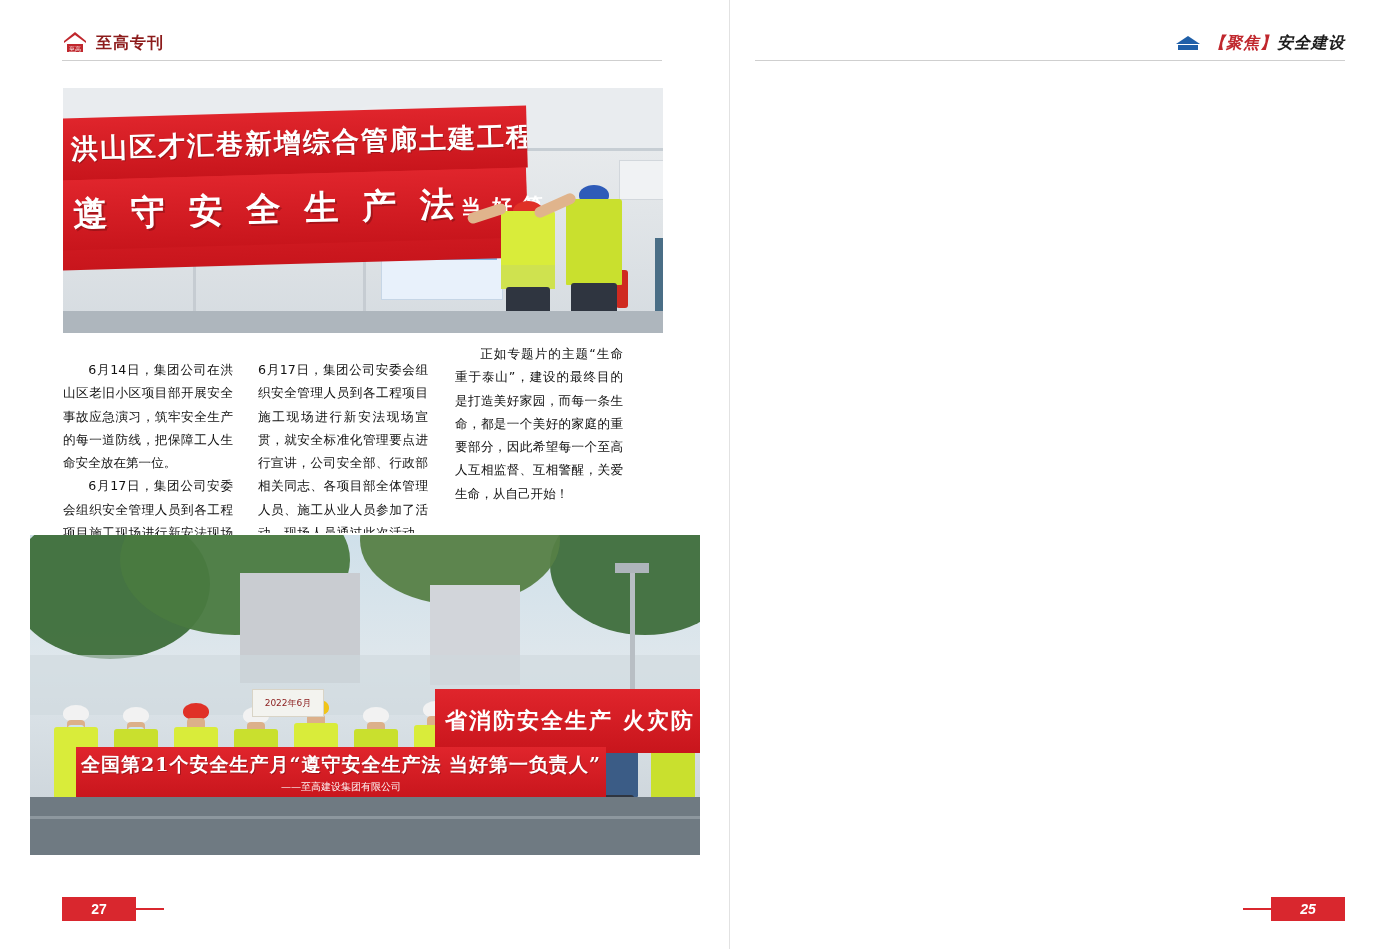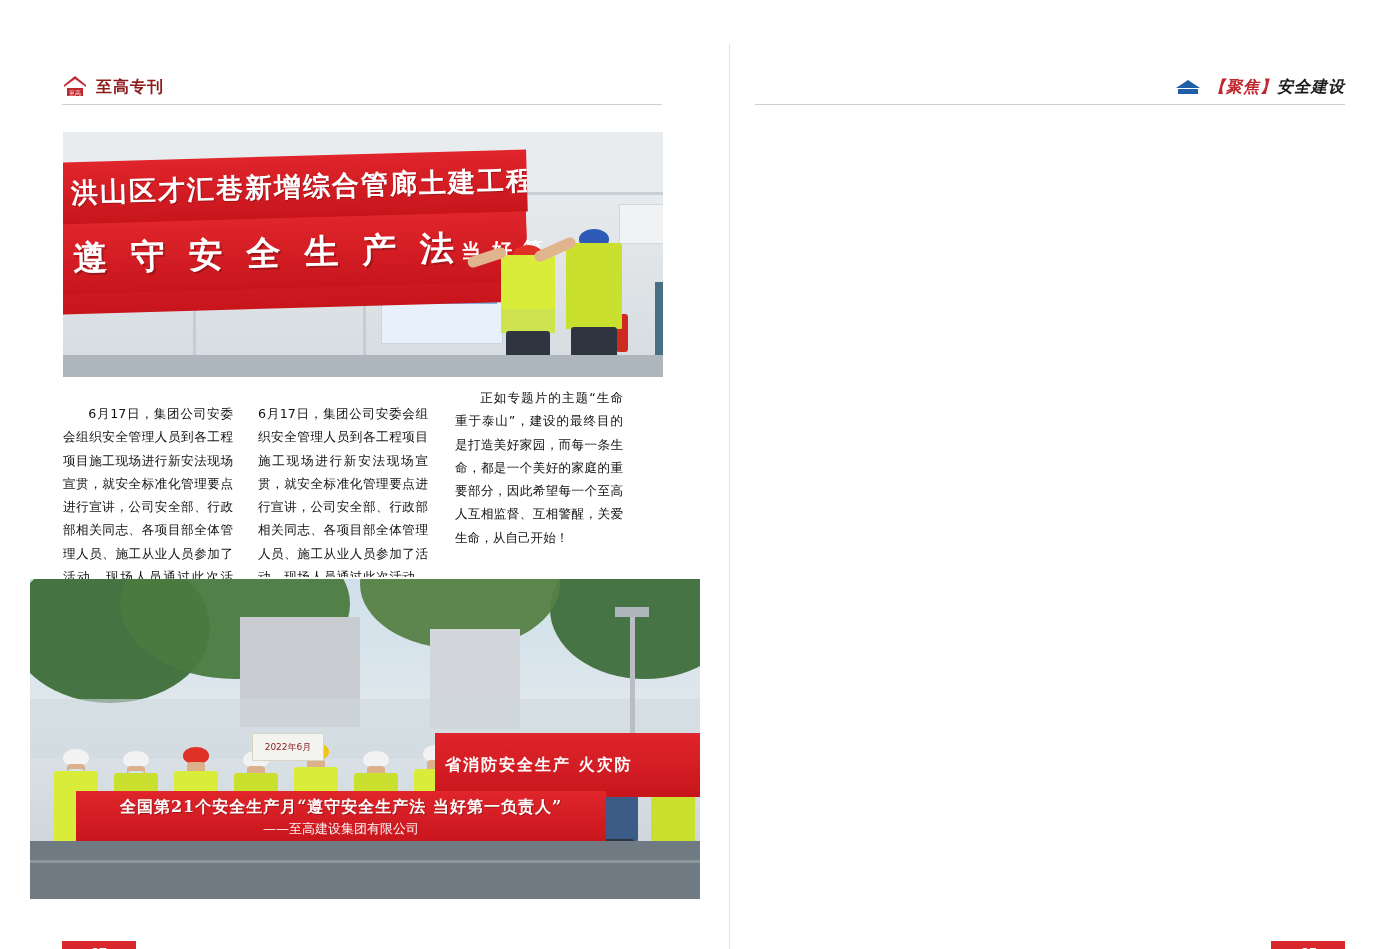--- a/index.html
+++ b/index.html
@@ -12,21 +12,20 @@
     height: 949px;
     font-family: "Liberation Sans", sans-serif;
     color: #1a1a1a;
     position: relative;
     overflow: hidden;
   }
   .spread {
     position: absolute;
     inset: 0;
     display: flex;
-    margin-top: 44px;
   }
   .page {
     position: relative;
     height: 949px;
     box-sizing: border-box;
   }
   .page-left { width: 730px; }
   .page-right { width: 670px; font-style: italic; }
   .gutter {
     position: absolute;
@@ -241,20 +240,21 @@
       </div>
 
       <div style="position:absolute;left:404px;top:120px;width:40px;height:11px;background:#e0b48c;transform:rotate(-18deg);border-radius:6px;"></div>
       <div style="position:absolute;left:470px;top:112px;width:44px;height:11px;background:#e0b48c;transform:rotate(-24deg);border-radius:6px;"></div>
 
       <div style="position:absolute;left:0;bottom:0;width:100%;height:22px;background:#aeb6bd;"></div>
     </div>
 
 
     <div class="col" style="left:63px; top:358px; width:170px;">
+      <p>6月14日，集团公司在洪山区老旧小区项目部开展安全事故应急演习，筑牢安全生产的每一道防线，把保障工人生命安全放在第一位。</p>
       <p>6月17日，集团公司安委会组织安全管理人员到各工程项目施工现场进行新安法现场宣贯，就安全标准化管理要点进行宣讲，公司安全部、行政部相关同志、各项目部全体管理人员、施工从业人员参加了活动。现场人员通过此次活动，再次敲响安全施工“警钟”，达到学习和预防安全事故发生的目的。</p>
     </div>
     <div class="col" style="left:258px; top:358px; width:170px; overflow:hidden; height:175px;">
       <p style="text-indent:0;">6月17日，集团公司安委会组织安全管理人员到各工程项目施工现场进行新安法现场宣贯，就安全标准化管理要点进行宣讲，公司安全部、行政部相关同志、各项目部全体管理人员、施工从业人员参加了活动。现场人员通过此次活动，再次敲响安全施工“警钟”，达到学习和预防安全事故发生的目的。</p>
     </div>
     <div class="col" style="left:455px; top:342px; width:168px;">
       <p>正如专题片的主题“生命重于泰山”，建设的最终目的是打造美好家园，而每一条生命，都是一个美好的家庭的重要部分，因此希望每一个至高人互相监督、互相警醒，关爱生命，从自己开始！</p>
     </div>
 
     <div class="photo" style="left:30px; top:535px; width:670px; height:320px;">
@@ -338,28 +338,28 @@
         </div>
         <div class="worker" style="left:616px;width:54px;height:150px;">
           <div class="head helmet-w" style="top:2px;width:26px;height:17px;"></div>
           <div style="position:absolute;left:50%;transform:translateX(-50%);top:17px;width:18px;height:14px;background:#dcb08a;border-radius:4px;"></div>
           <div class="body vest2" style="width:44px;height:70px;bottom:56px;"></div>
           <div class="body pants" style="width:36px;height:58px;"></div>
         </div>
       </div>
 
       <div class="banner-red" style="left:405px; top:154px; width:270px; height:64px; justify-content:flex-start; padding-left:10px; box-sizing:border-box;">
-        <span style="font-size:16px;letter-spacing:2px;">省消防安全生产 火灾防</span>
+        <span style="font-size:22px;letter-spacing:2px;">省消防安全生产 火灾防</span>
       </div>
 
       <div style="position:absolute;left:222px;top:154px;width:70px;height:26px;background:#f3f3ef;border:1px solid #d9d4c6;font-size:9px;display:flex;align-items:center;justify-content:center;color:#8a1b1b;font-family:'DejaVu Sans',sans-serif;">2022年6月</div>
 
       <div class="banner-red" style="left:46px; top:212px; width:530px; height:52px; flex-direction:column; gap:2px;">
-        <span style="font-size:16px;letter-spacing:1px;text-shadow:1px 1px 0 rgba(0,0,0,.25);">全国第21个安全生产月“遵守安全生产法 当好第一负责人”</span>
-        <span style="font-size:13px;font-weight:normal;opacity:.95;">——至高建设集团有限公司</span>
+        <span style="font-size:19px;letter-spacing:1px;text-shadow:1px 1px 0 rgba(0,0,0,.25);">全国第21个安全生产月“遵守安全生产法 当好第一负责人”</span>
+        <span style="font-size:10px;font-weight:normal;opacity:.95;">——至高建设集团有限公司</span>
       </div>
 
       <div style="position:absolute;left:0;bottom:0;width:100%;height:58px;background:#6f7a82;"></div>
       <div style="position:absolute;left:0;bottom:36px;width:100%;height:3px;background:#8d979e;"></div>
     </div>
 
     <div class="foot-rule foot-rule-left"></div>
     <div class="pagenum pagenum-left">27</div>
   </div>
 

